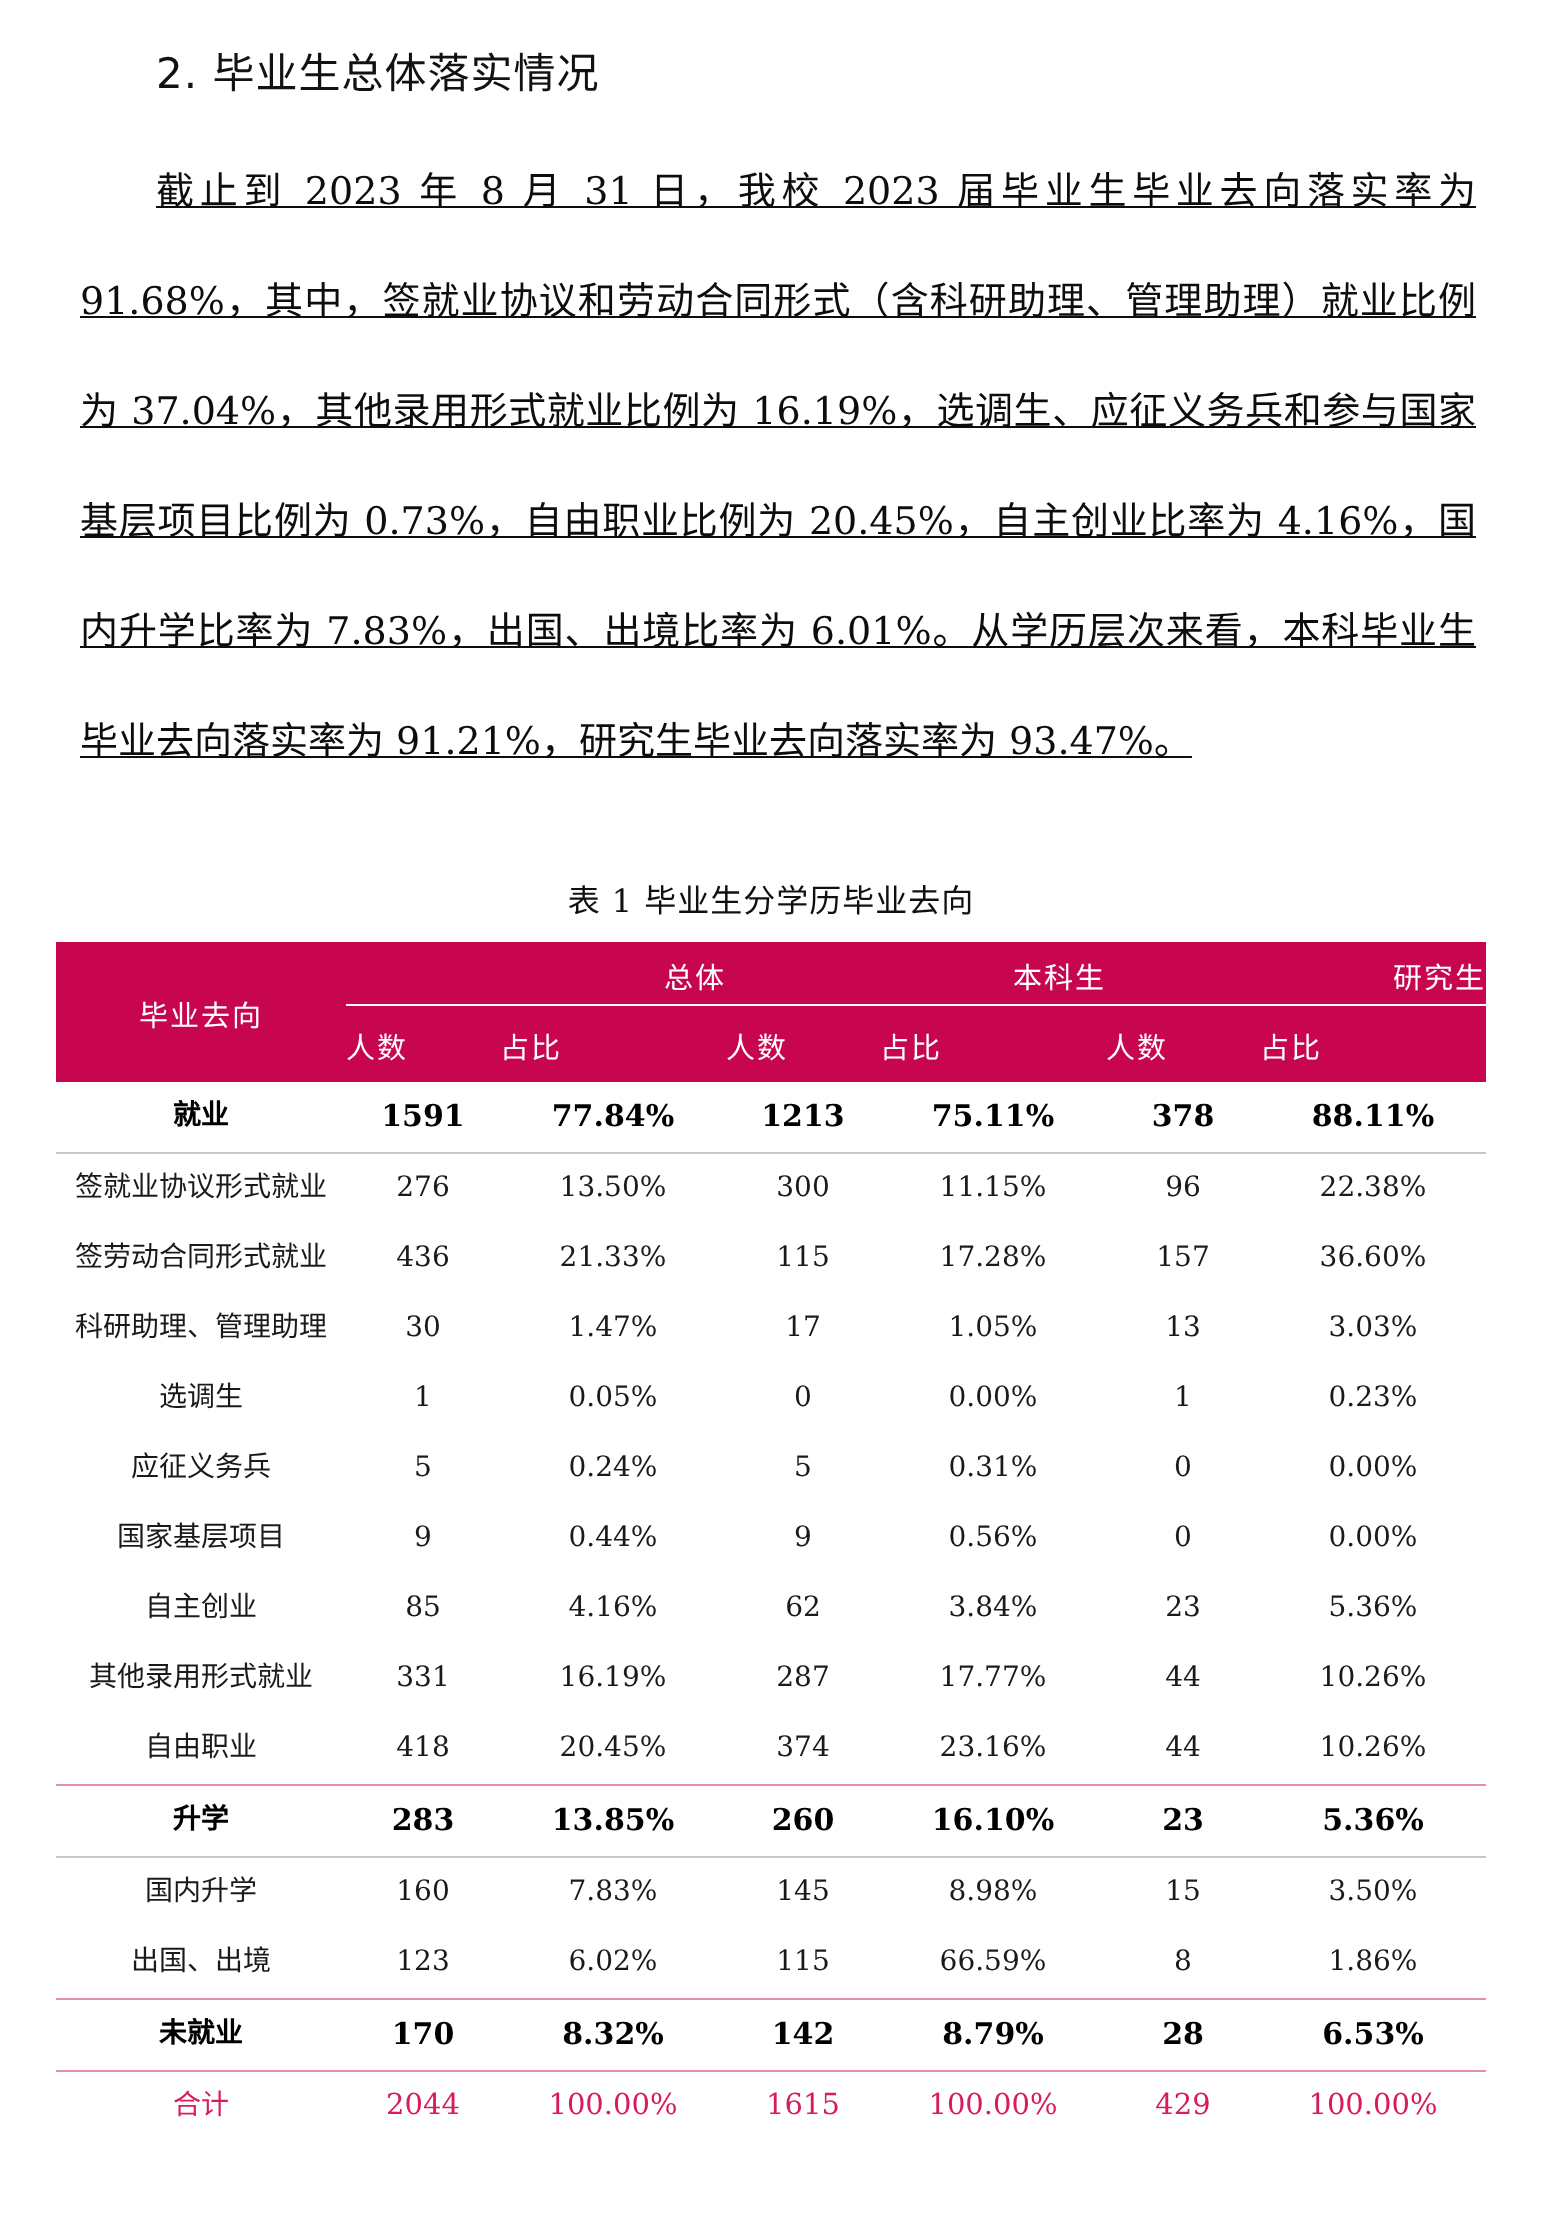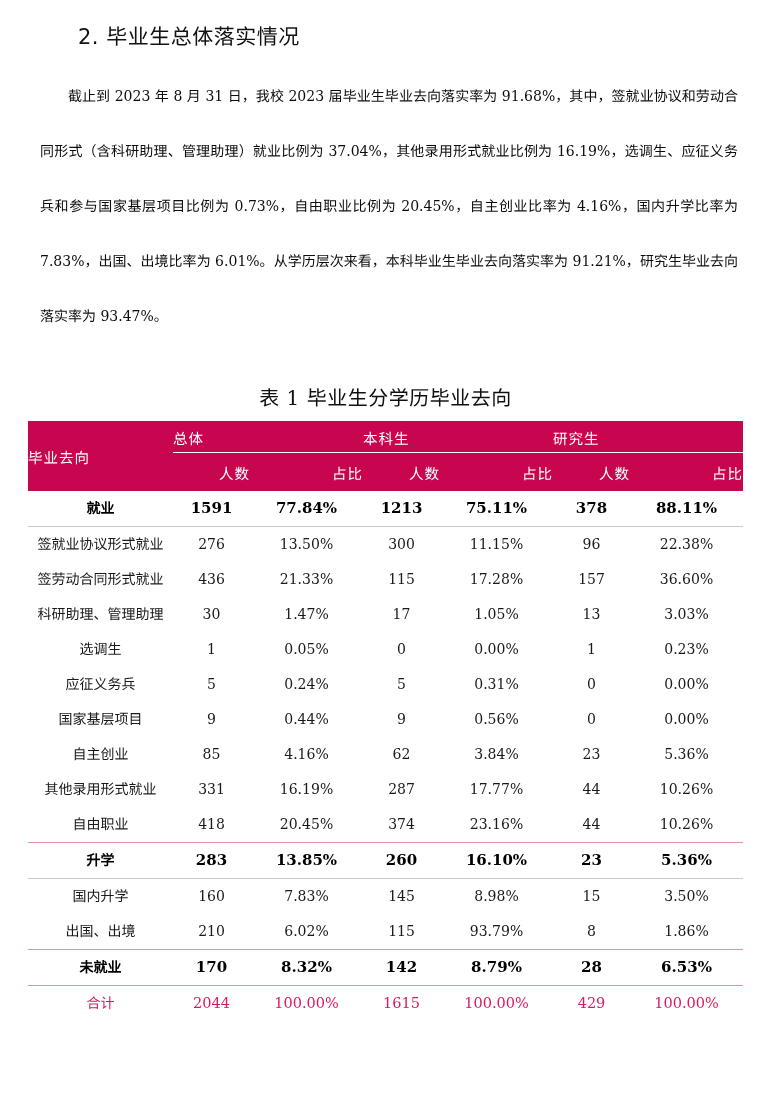--- a/index.html
+++ b/index.html
@@ -31,34 +31,35 @@
     font-weight: 400;
     letter-spacing: 0.5px;
     color: #121212;
     line-height: 1.3;
   }
 
   
   .body-para {
     margin: 0;
     padding: 18px 33px 0 40px;
-    font-size: 14px;
+    font-size: 19px;
     line-height: 55px;
     text-align: justify;
     text-justify: inter-ideograph;
     text-indent: 2em;
     color: #0d0d0d;
+    text-decoration: underline;
   }
 
   
   .table-caption {
     margin: 0;
     padding: 38px 0 10px 0;
     text-align: center;
-    font-size: 20px;
+    font-size: 16px;
     color: #101010;
     letter-spacing: 0.5px;
   }
 
   
   .data-table {
     width: 715px;
     margin: 0 auto;
     border-collapse: collapse;
     table-layout: fixed;
@@ -72,40 +73,40 @@
   .thead-band th {
     background: #C8064F;
     color: #ffffff;
     font-weight: 400;
     padding: 0;
     vertical-align: middle;
   }
   .th-label {
     font-size: 14.5px;
     height: 70px;
-    text-align: left;
+    text-align: center;
     letter-spacing: 1px;
   }
   .th-group {
     height: 32px;
     font-size: 14.5px;
-    text-align: left;
+    text-align: right;
     letter-spacing: 1px;
     position: relative;
   }
   .th-group .grp-rule {
     position: absolute;
     left: 0; right: 0; bottom: 0;
     height: 1px;
     background: #ffffff;
   }
   .th-sub {
     height: 38px;
     font-size: 14.5px;
-    text-align: right;
+    text-align: left;
     letter-spacing: 1px;
   }
 
   
   .data-table tbody td {
     text-align: center;
     padding: 0;
     height: 35px;
     color: #1a1a1a;
     font-size: 14px;
@@ -279,24 +280,24 @@
           <td class="label">国内升学</td>
           <td>160</td>
           <td>7.83%</td>
           <td>145</td>
           <td>8.98%</td>
           <td>15</td>
           <td>3.50%</td>
         </tr>
         <tr class="rule-pink-below">
           <td class="label">出国、出境</td>
-          <td>210</td>
+          <td>123</td>
           <td>6.02%</td>
           <td>115</td>
-          <td>93.79%</td>
+          <td>66.59%</td>
           <td>8</td>
           <td>1.86%</td>
         </tr>
         <tr class="group-row rule-pink-below">
           <td class="label">未就业</td>
           <td>170</td>
           <td>8.32%</td>
           <td>142</td>
           <td>8.79%</td>
           <td>28</td>

